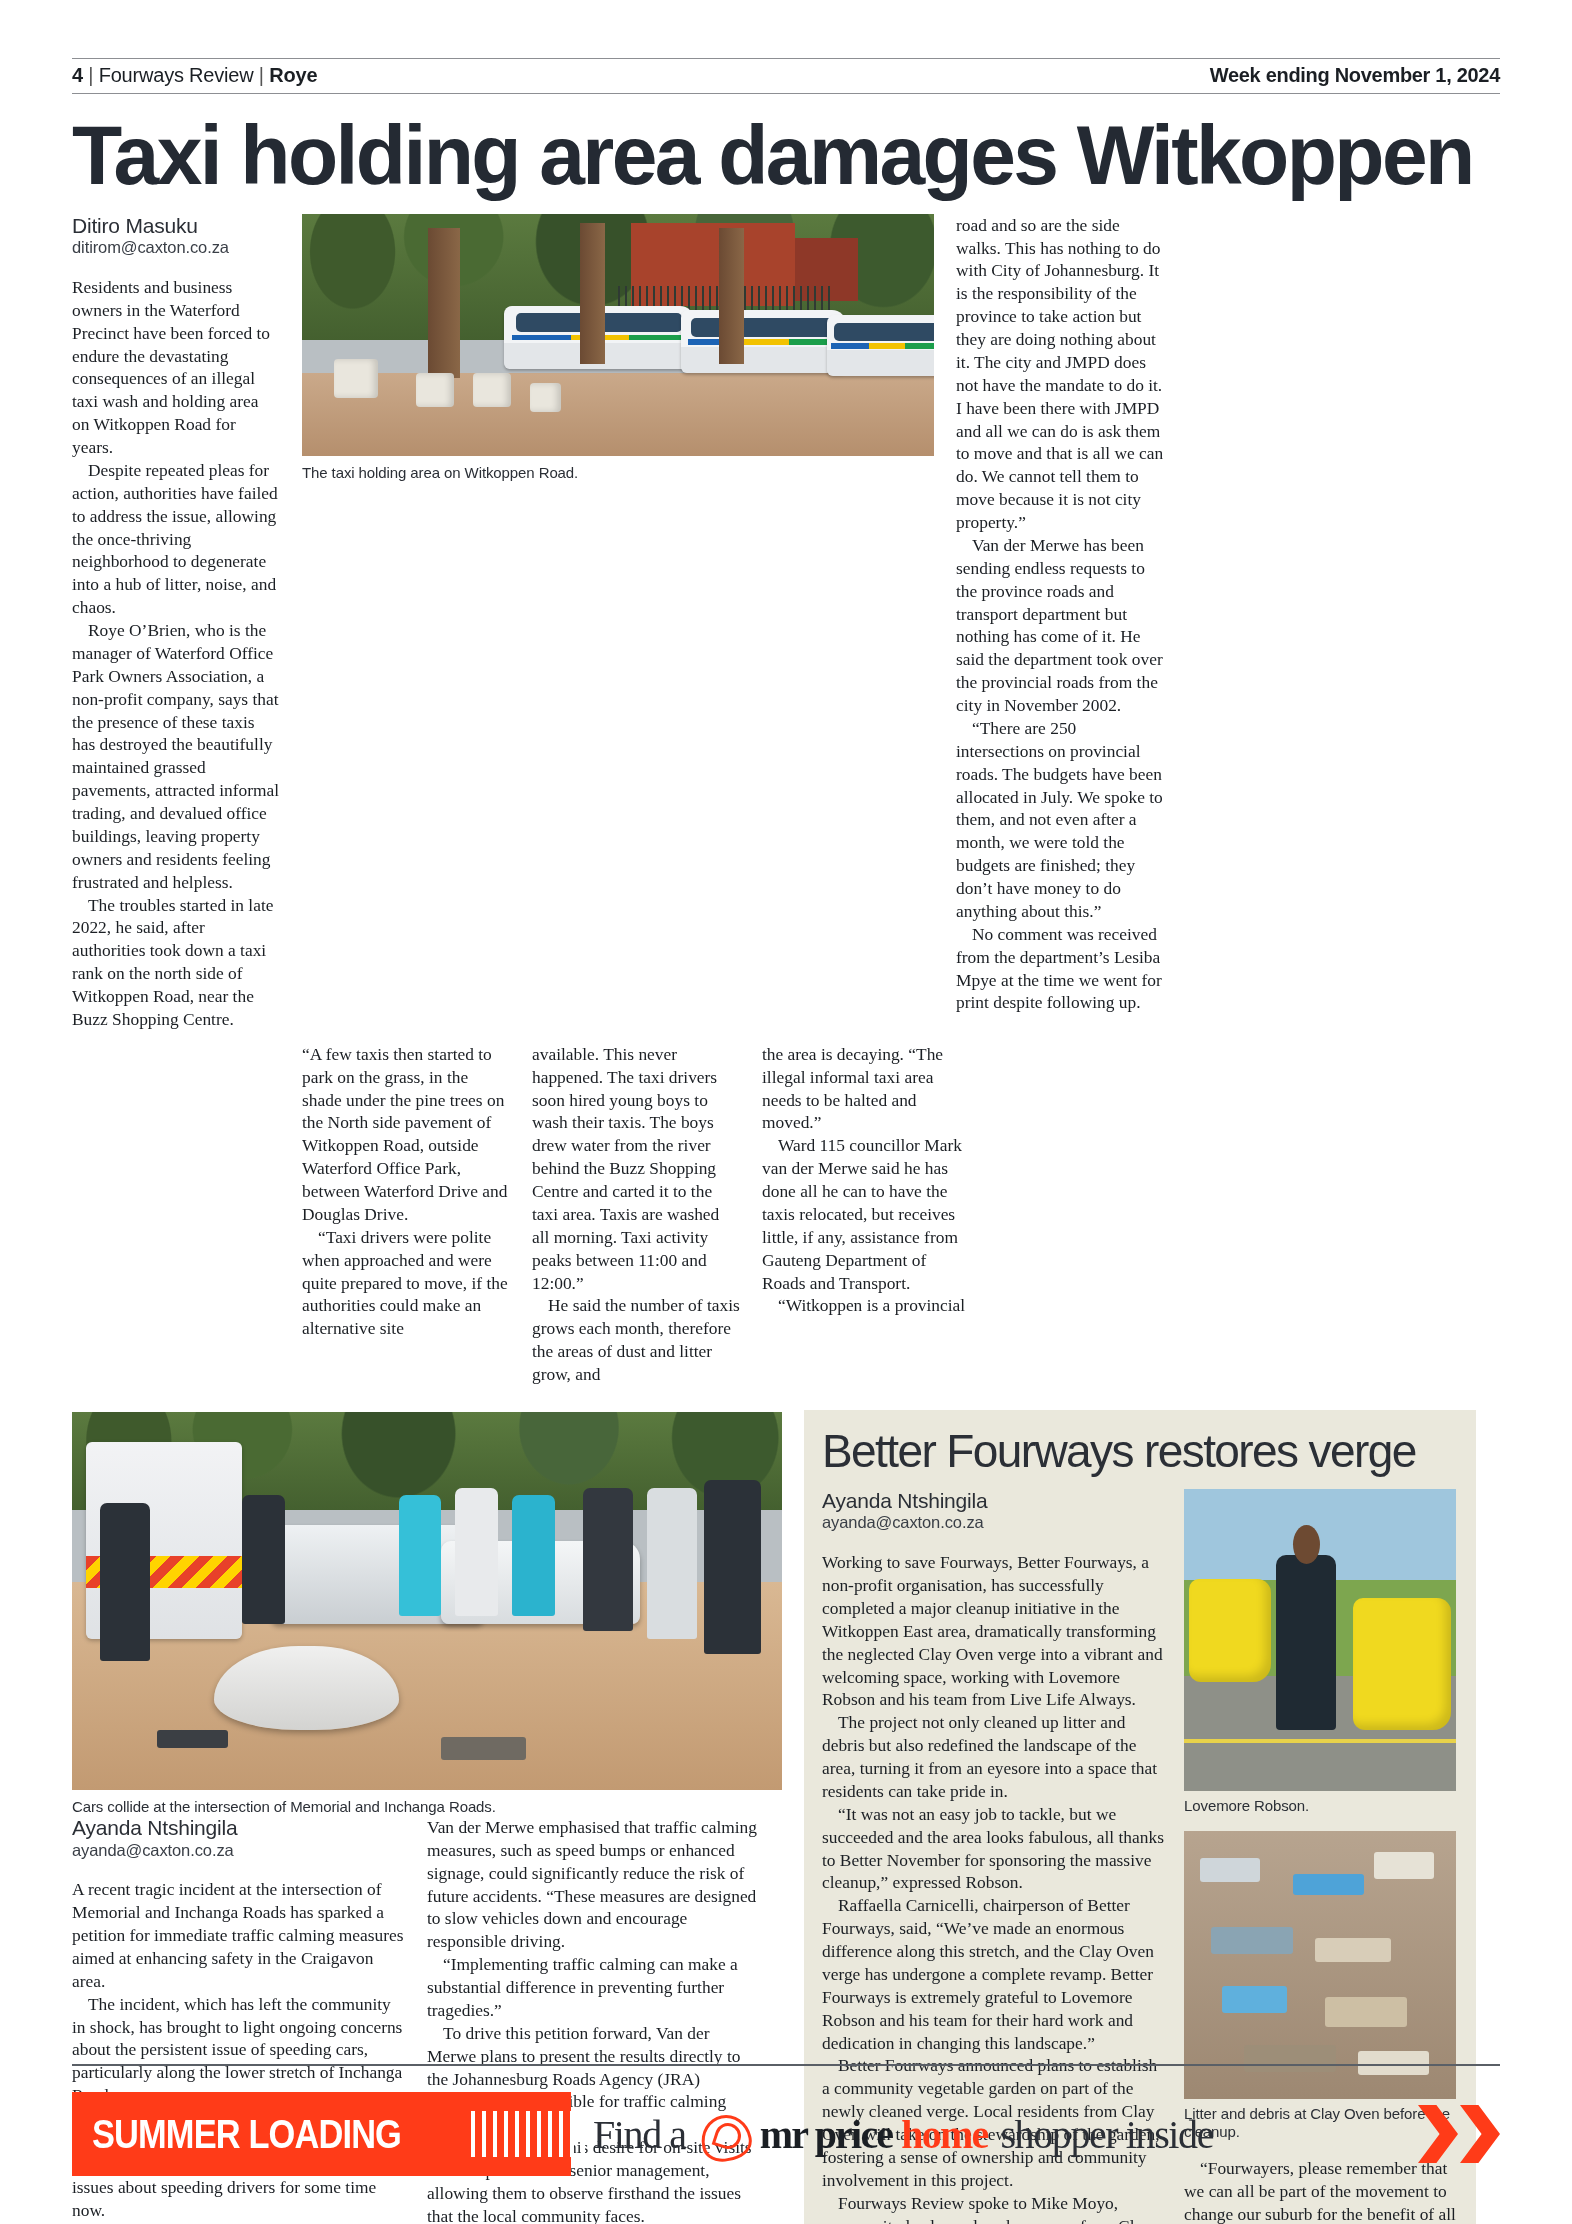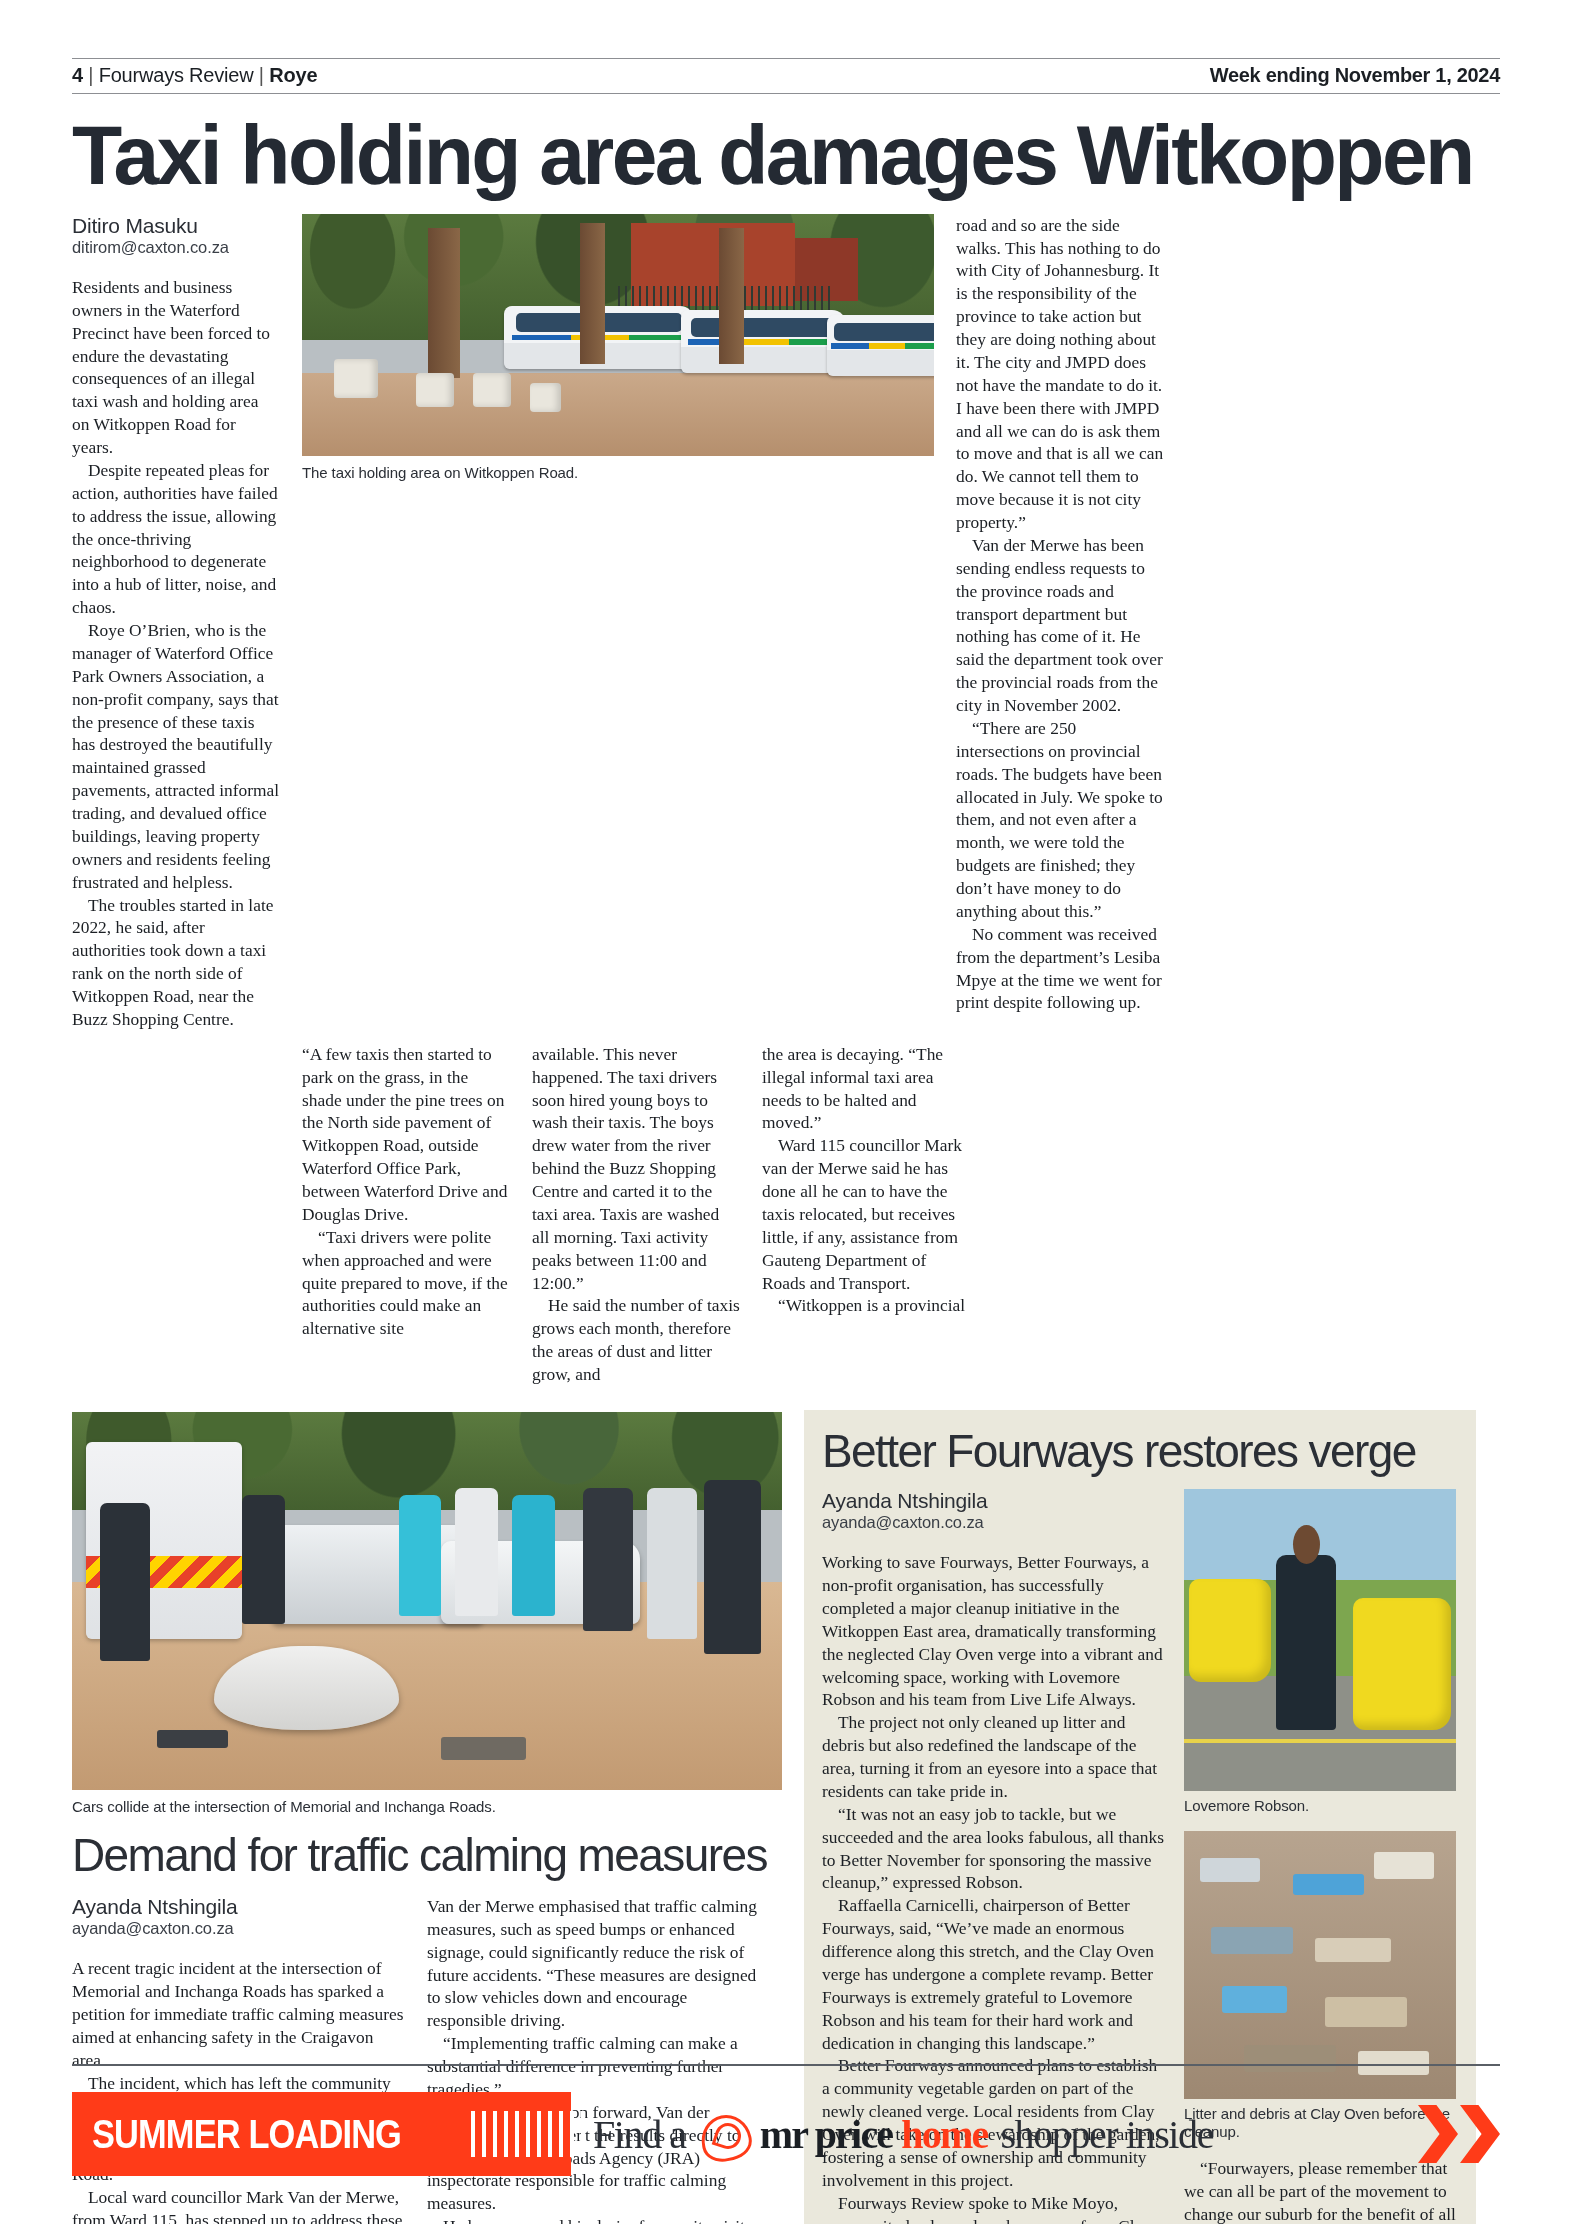--- a/index.html
+++ b/index.html
@@ -269,21 +269,20 @@
         <div class="person" style="left:62%;top:22%;width:6%;height:32%;background:#2bb3ce;"></div>
         <div class="person" style="left:72%;top:20%;width:7%;height:38%;background:#33383f;"></div>
         <div class="person" style="left:81%;top:20%;width:7%;height:40%;background:#d9dde0;"></div>
         <div class="person" style="left:89%;top:18%;width:8%;height:46%;background:#2b3138;"></div>
         <div class="bumper" style="left:20%;top:62%;width:26%;height:22%;"></div>
         <div class="junk" style="position:absolute;left:12%;top:84%;width:10%;height:5%;background:#3b3f44;border-radius:3px;"></div>
         <div class="junk" style="position:absolute;left:52%;top:86%;width:12%;height:6%;background:#6f6a62;border-radius:3px;"></div>
       </div>
       <div class="caption" style="margin-top:8px;">Cars collide at the intersection of Memorial and Inchanga Roads.</div>
 
-      <h2 class="story3-head">Demand for traffic calming measures</h2>
 
       <div class="story3-cols">
         <div class="c">
           <div class="byline-name">Ayanda Ntshingila</div>
           <div class="byline-mail">ayanda@caxton.co.za</div>
           <div class="body-col" style="margin-top:18px;">
             <p>A recent tragic incident at the intersection of Memorial and Inchanga Roads has sparked a petition for immediate traffic calming measures aimed at enhancing safety in the Craigavon area.</p>
             <p>The incident, which has left the community in shock, has brought to light ongoing concerns about the persistent issue of speeding cars, particularly along the lower stretch of Inchanga Road.</p>
             <p>Local ward councillor Mark Van der Merwe, from Ward 115, has stepped up to address these safety concerns. “Residents have been raising issues about speeding drivers for some time now.</p>
 

